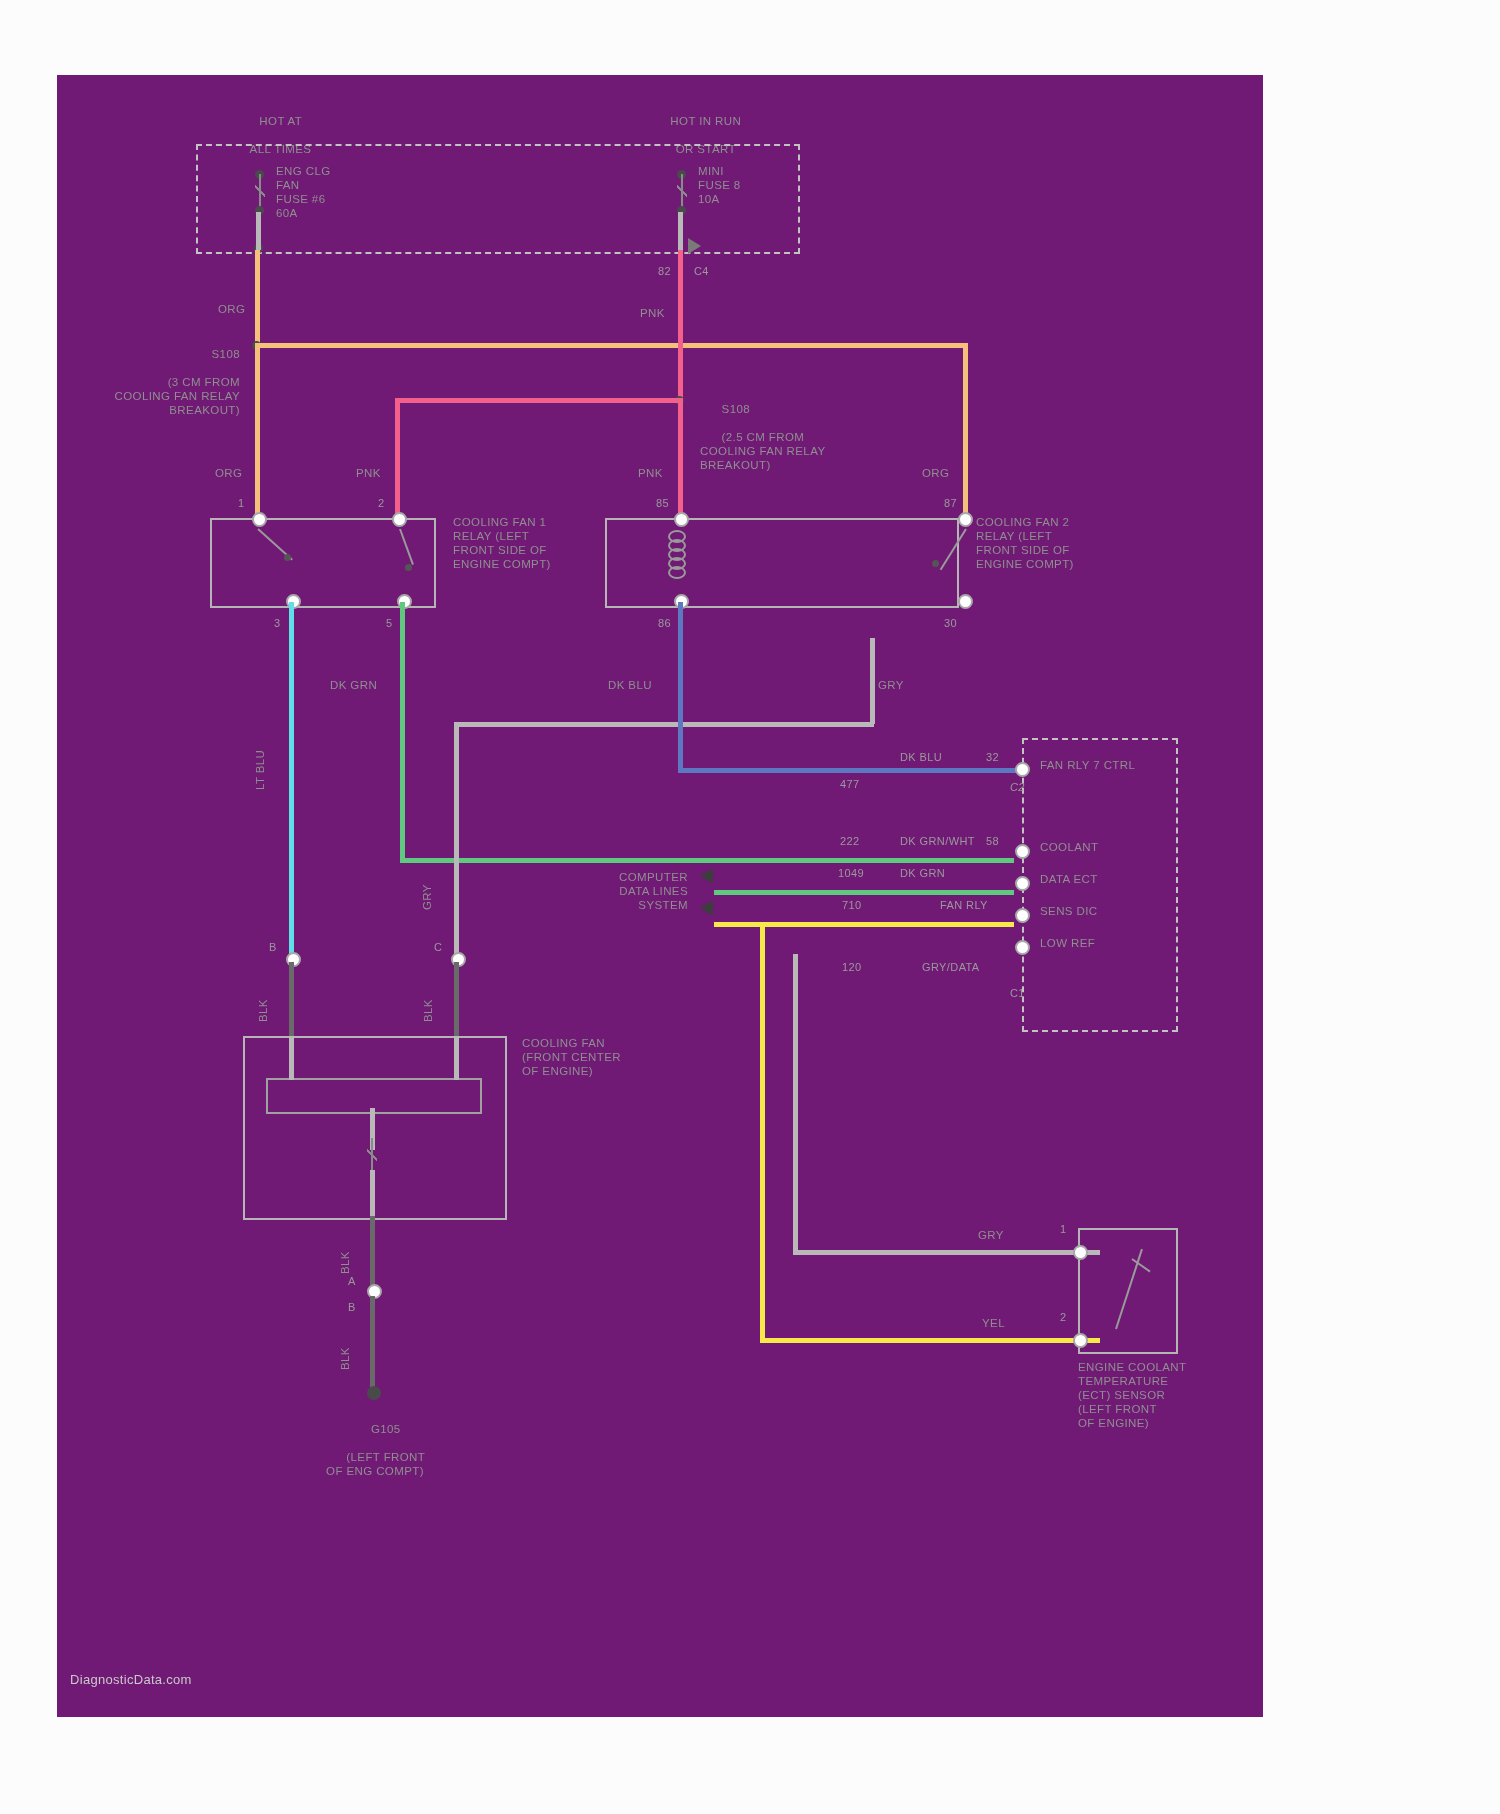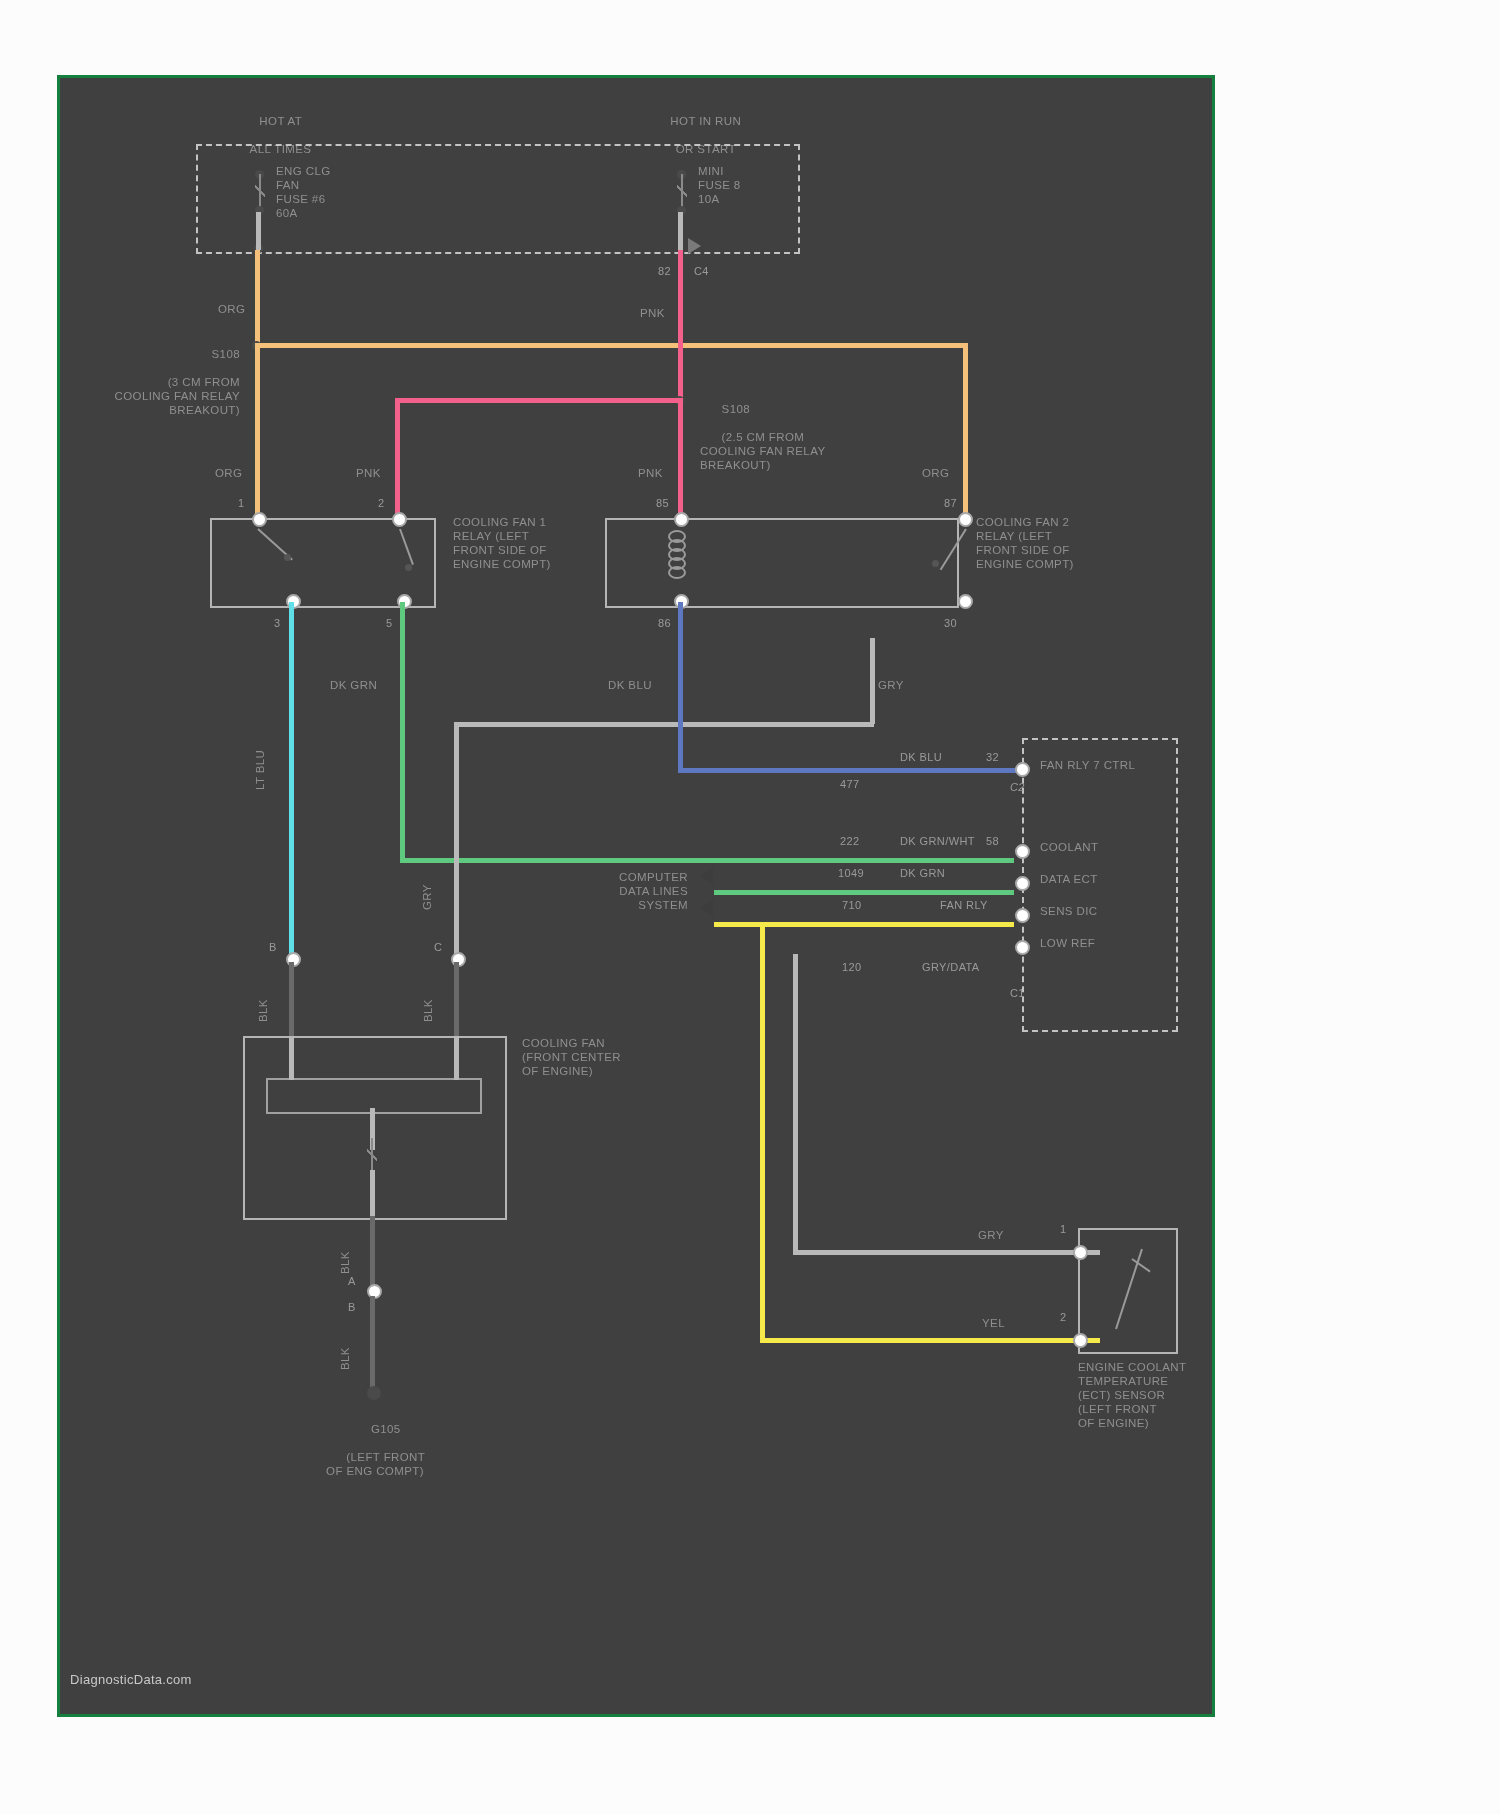--- a/index.html
+++ b/index.html
@@ -1,18 +1,18 @@
 <!DOCTYPE html>
 <html><head>
 <meta charset="utf-8">
 <style>
   html,body{margin:0;padding:0;background:#fdfdfd;}
   body{font-family:"Liberation Sans",sans-serif;}
   #page{position:relative;width:1500px;height:1814px;background:#fcfcfc;overflow:hidden;}
-  #frame{position:absolute;left:57px;top:75px;width:1152px;height:1636px;border:3px solid #15803d;background:#404040;}
+  #frame{position:absolute;left:57px;top:75px;width:1152px;height:1636px;border:3px solid #701a75;background:#701a75;padding-left:48px;}
   .lbl{position:absolute;color:#8f8f8f;font-size:11.5px;line-height:14px;letter-spacing:.4px;white-space:pre;font-family:"Liberation Sans",sans-serif;}
   .lbl.pin{color:#9a9a9a;font-size:11px;}
   .lbl.ctr{text-align:center;}
   .lbl.rt{text-align:right;}
   .w{position:absolute;}
   .wh{height:5px;}
   .wv{width:5px;}
   .gry{background:#b9b9b9;}
   .org{background:#f5c07a;}
   .pnk{background:#f4608c;}

